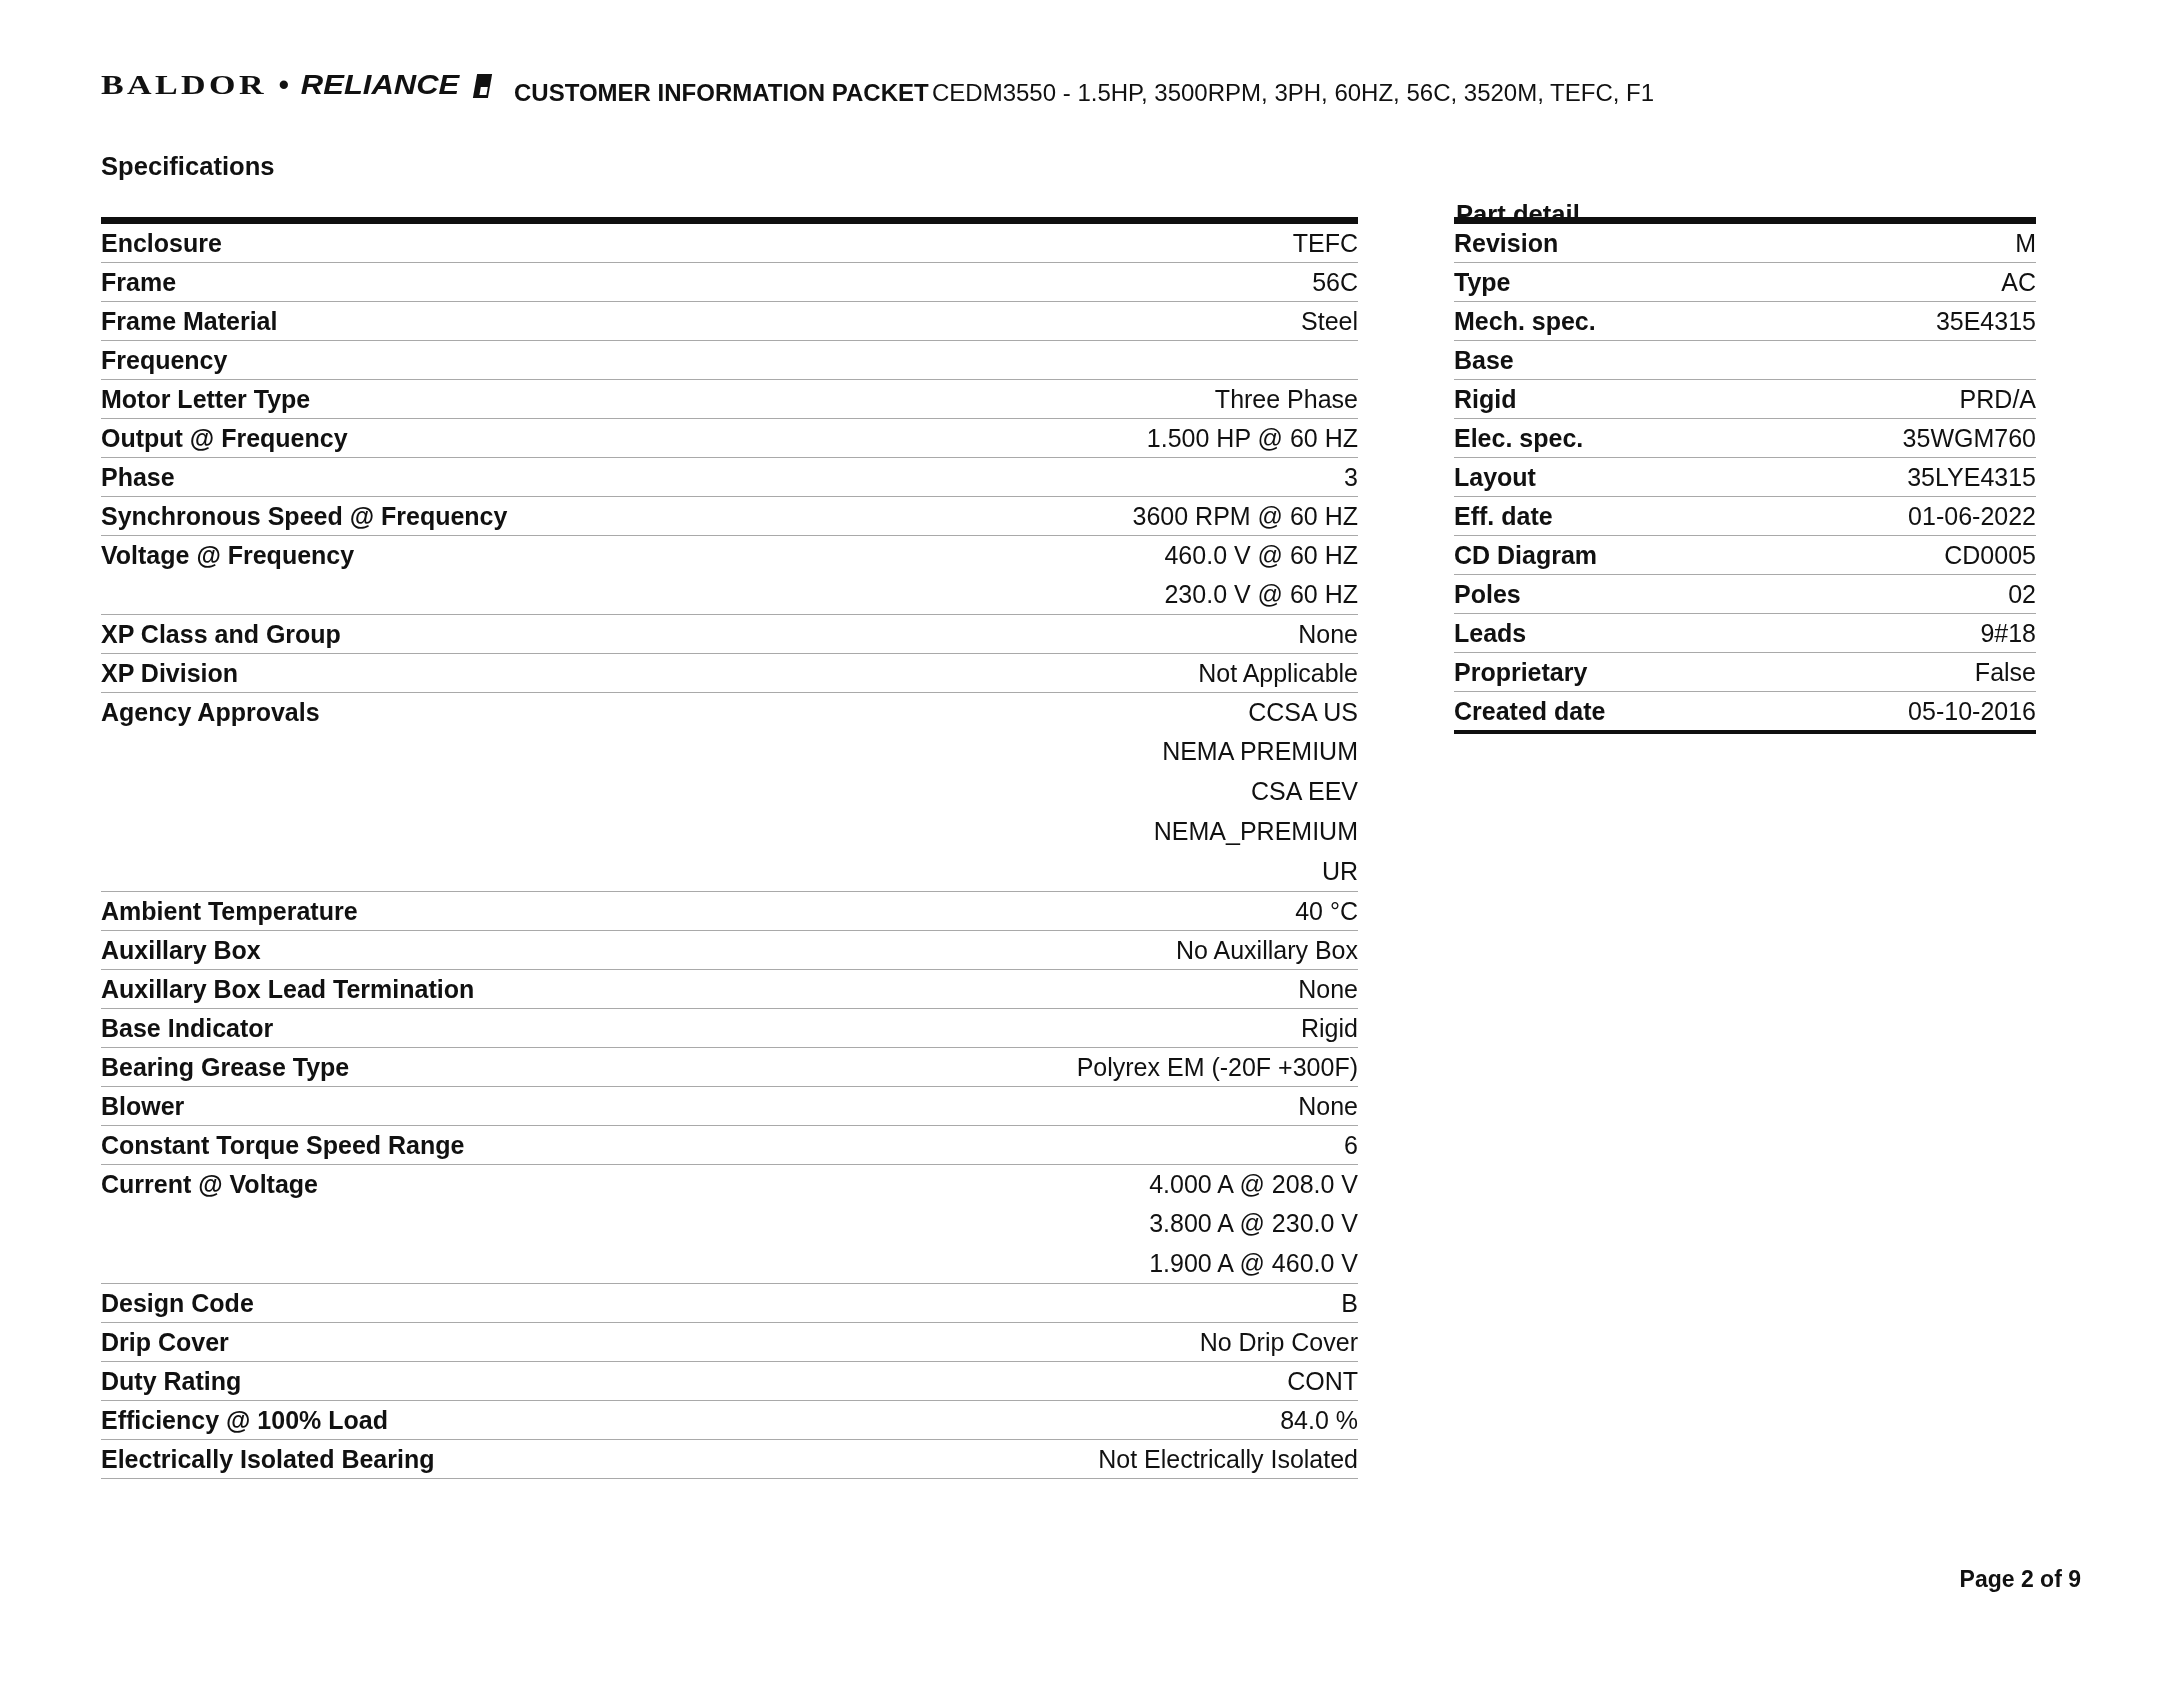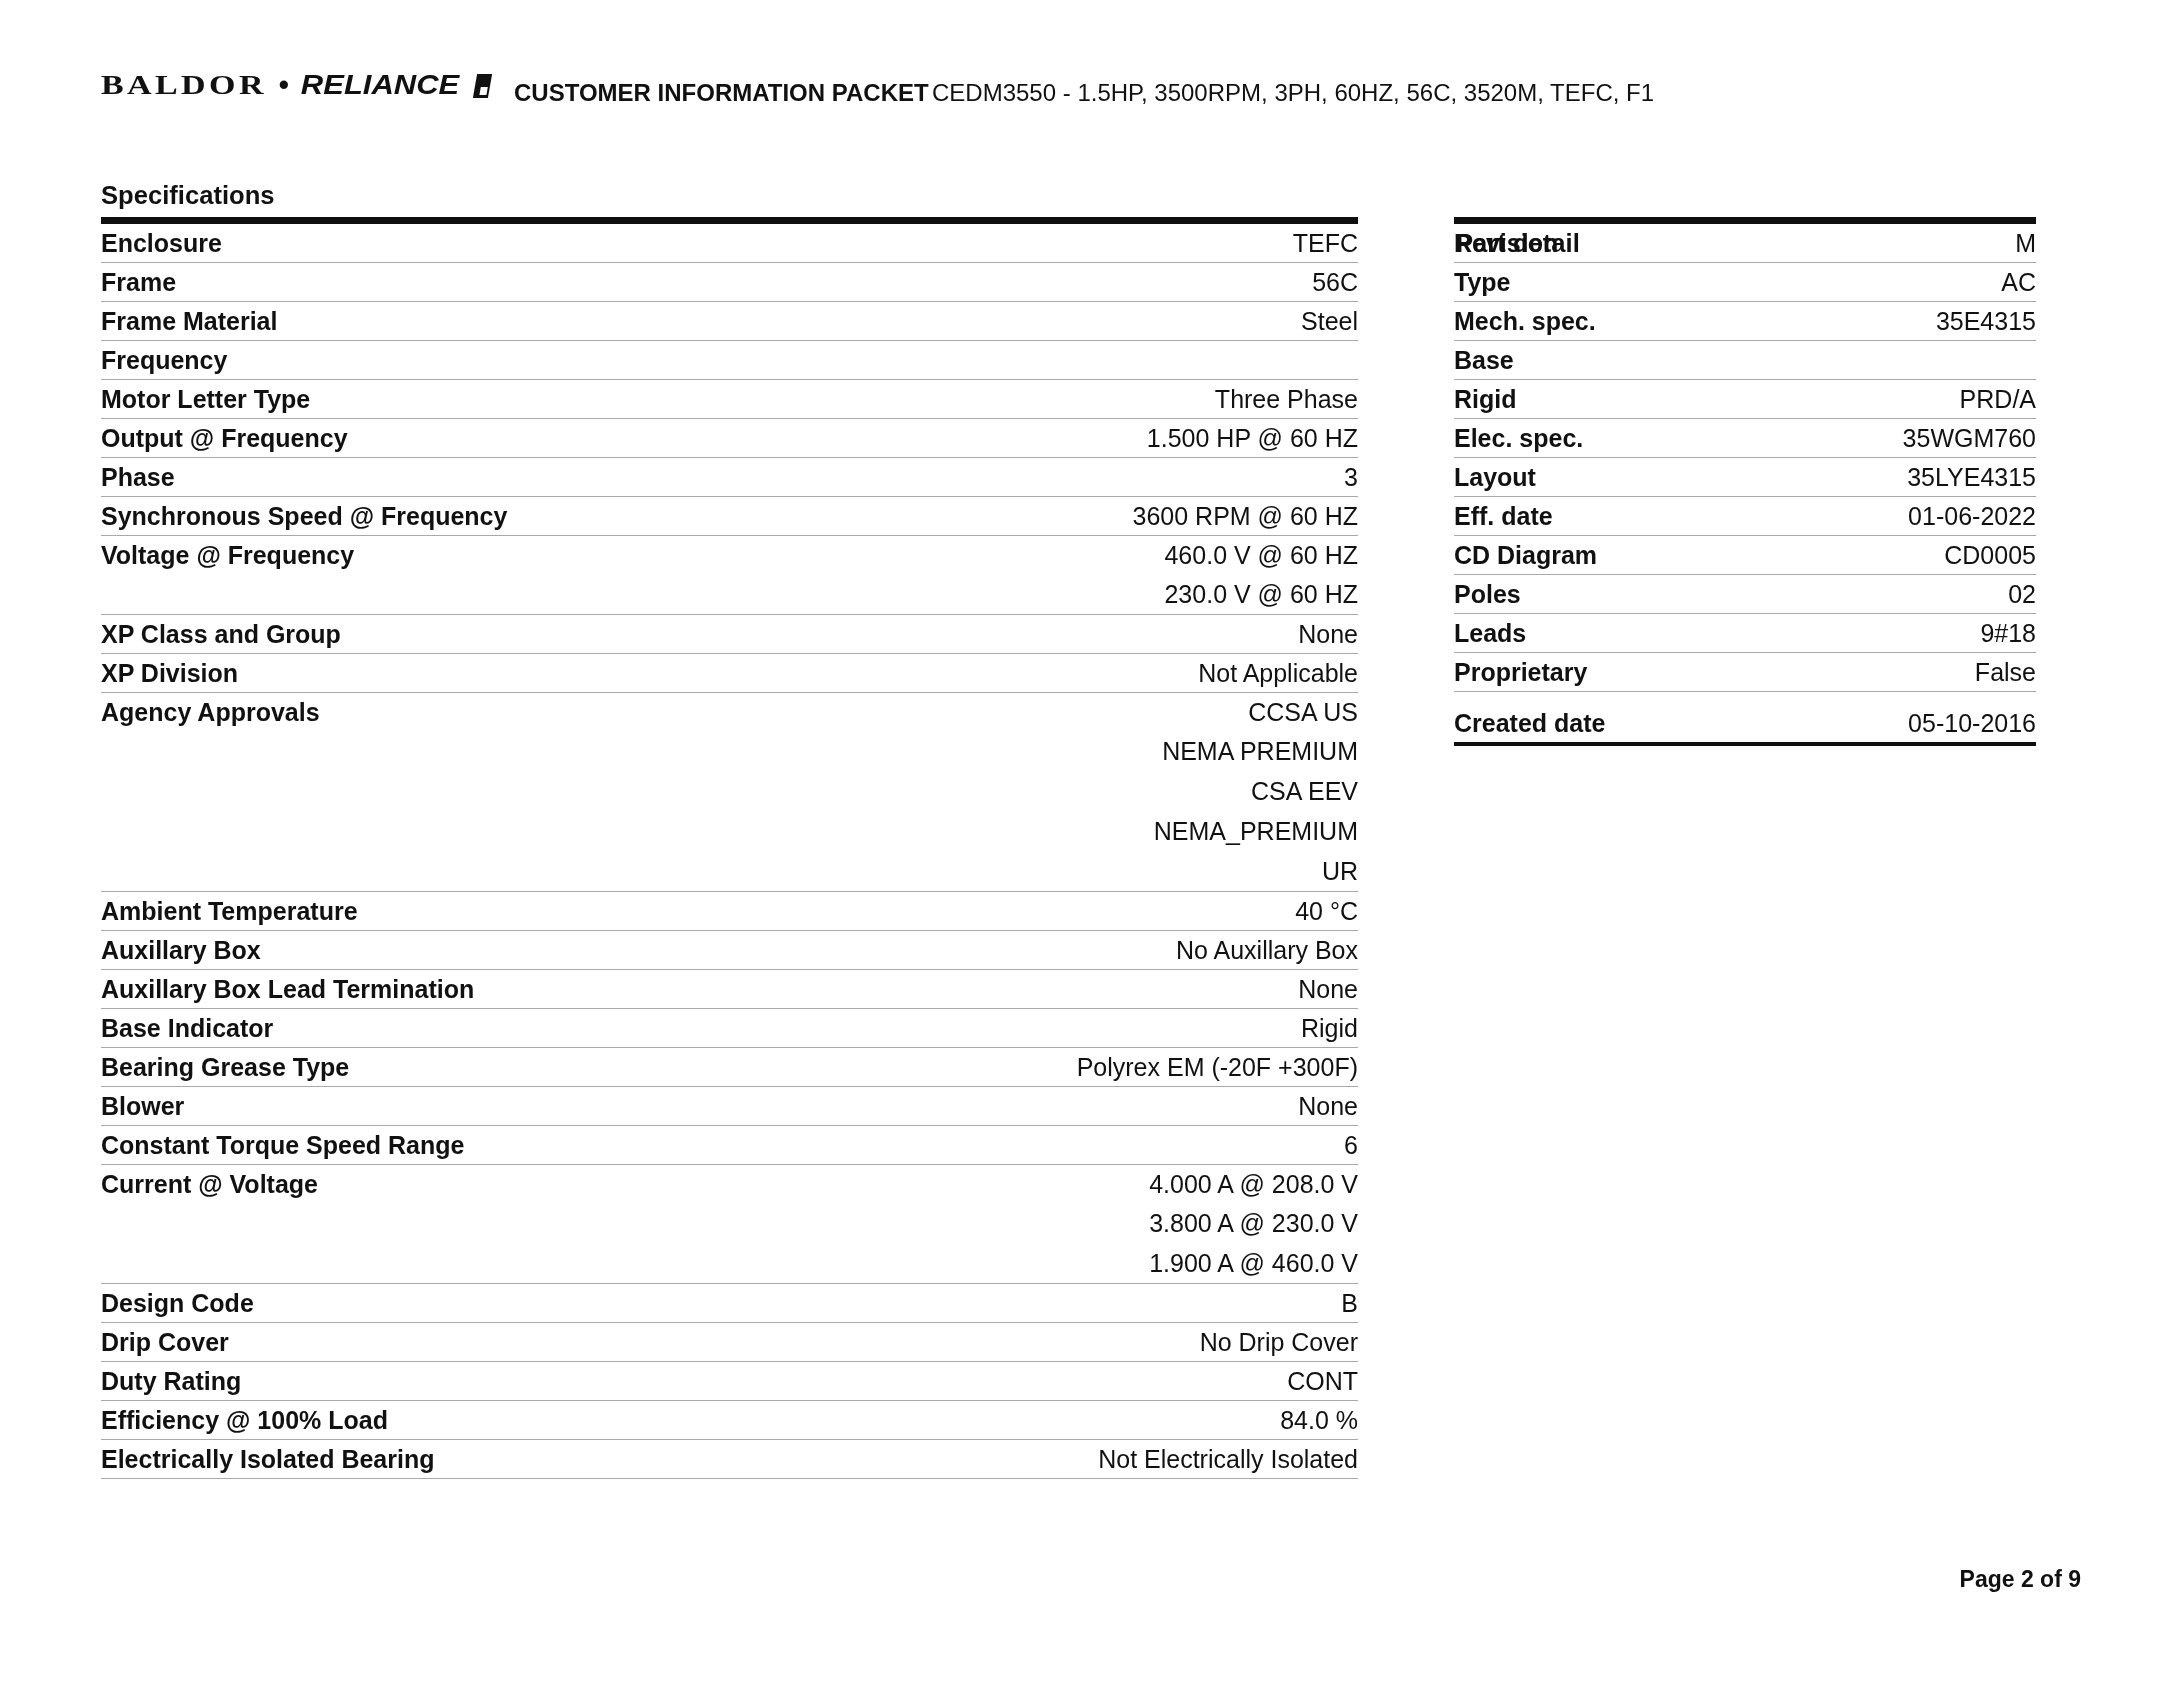--- a/index.html
+++ b/index.html
@@ -39,31 +39,31 @@
     position:absolute; left:514px; top:79px;
     font-weight:700; font-size:24px; letter-spacing:0px; white-space:nowrap;
   }
   .doc-subtitle {
     position:absolute; left:932px; top:79px;
     font-weight:400; font-size:24px; white-space:nowrap;
   }
 
   
   .section-heading {
-    position:absolute; top:181px;
+    position:absolute; top:152px;
     font-weight:700; font-size:25.6px; white-space:nowrap;
   }
   #spec-heading { left:101px; }
   #part-heading { left:1456px;margin-top:48px; }
 
   
   .kv-table { position:absolute; top:217px; border-top:7.7px solid #0f0f0f; }
   #spec-table { left:101px;  width:1257px; }
   #part-table { left:1454px; width:582px; border-bottom:4.3px solid #0f0f0f; }
-  #part-table .row:last-child { border-bottom:none;margin-top:12px; }
+  #part-table .row:last-child { border-bottom:none; }
 
   .row {
     display:flex; justify-content:space-between; align-items:flex-start;
     border-bottom:1.7px solid #a9a9a9;
   }
   .row .label {
     font-weight:700; font-size:25px; line-height:38px; white-space:nowrap;
     text-align:left;
   }
   .row .values { flex:1; text-align:right; }

